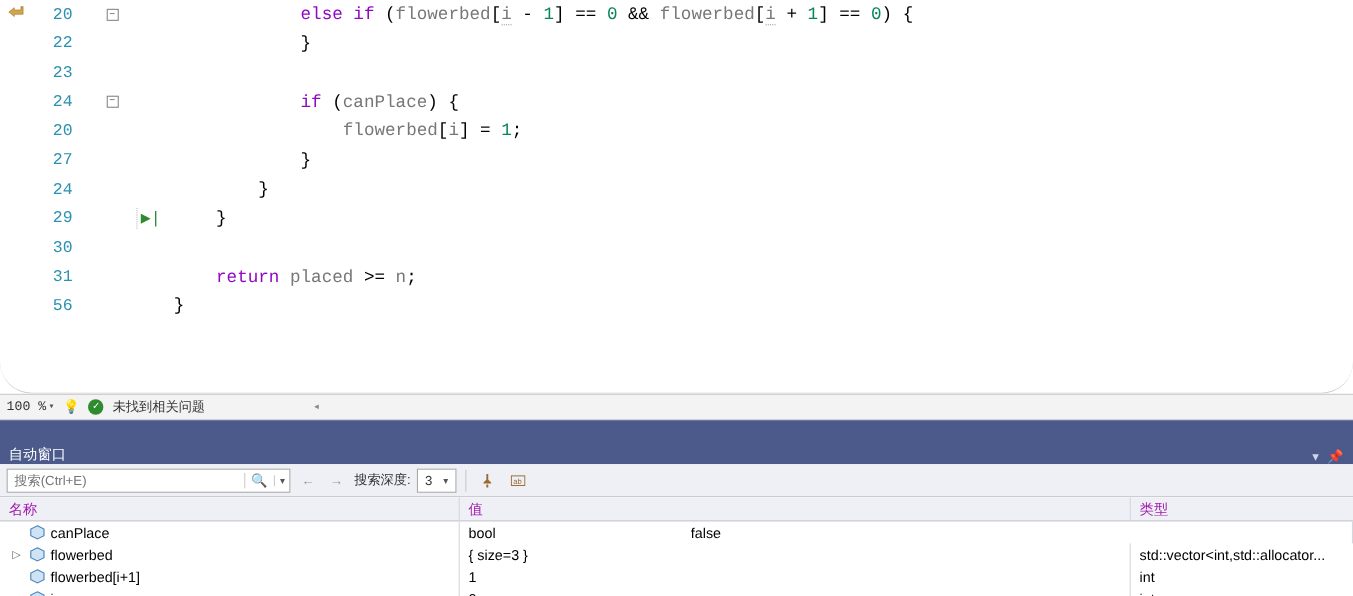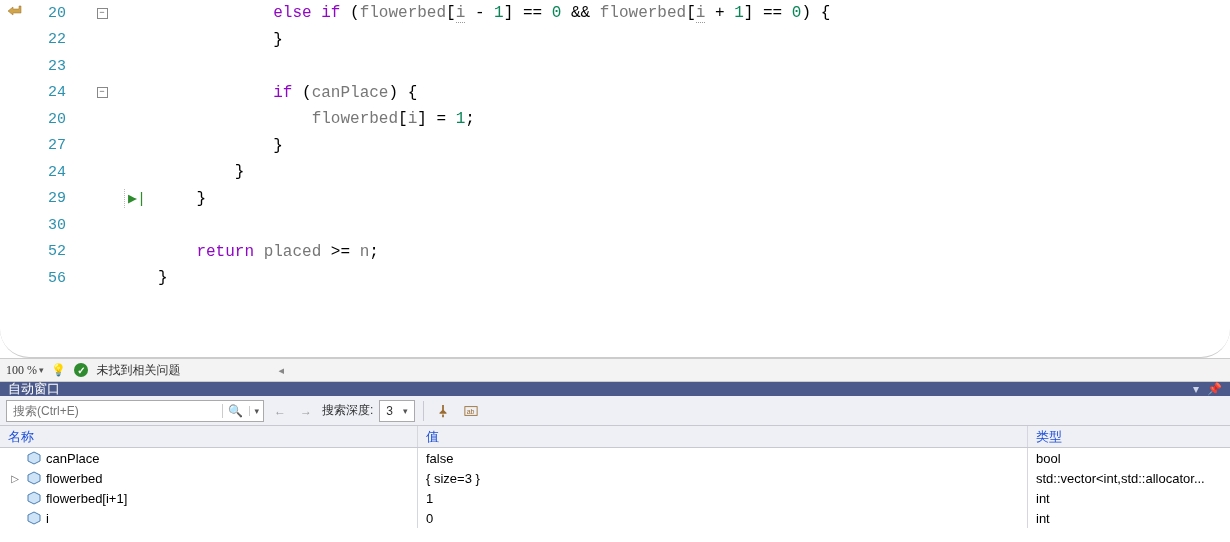--- a/index.html
+++ b/index.html
@@ -98,47 +98,47 @@
 
   
   .status-strip {
     flex: 0 0 auto;
     height: 24px;
     background: #f3f3f3;
     border-top: 1px solid #ccc;
     border-bottom: 1px solid #ccc;
     display: flex;
     align-items: center;
-    font-family: Liberation Serif, serif;
+    font-family: Liberation Mono, monospace;
     font-size: 12px;
     color: #333;
     gap: 8px;
     padding: 0 6px;
   }
   .zoom-box { display:flex; align-items:center; gap:2px; }
   .zoom-arrow { font-size:9px; color:#555; }
   .bulb { color:#d29922; }
   .ok-circle {
     width:14px;height:14px;border-radius:50%;
     background:#2e8b2e; display:inline-flex;
     align-items:center;justify-content:center;
     color:#fff; font-size:10px; font-weight:bold;
   }
   .minispin { color:#888; font-size:11px; }
 
   
   .panel-header {
     flex: 0 0 auto;
-    height: 14px;
+    height: 40px;
     background: #4b5a8a;
     color: #fff;
     font-family: "Segoe UI", Tahoma, sans-serif;
     font-size: 13px;
     display: flex;
-    align-items: center;
+    align-items: flex-end;
     padding: 0 8px;
     justify-content: space-between;
   }
   .panel-header .right-icons { display:flex; gap:8px; color:#cfd6ea; font-size:12px; }
 
   
   .autos-toolbar {
     flex:0 0 auto;
     height: 30px;
     background:#eef0f6;
@@ -193,21 +193,21 @@
     background:#eef0f6;
     border-bottom:1px solid #c8c8d0;
     height:22px;
   }
   .gcell {
     padding:2px 8px;
     border-right:1px solid #d6d6de;
     display:flex; align-items:center;
     overflow:hidden; text-overflow:ellipsis; white-space:nowrap;
   }
-  .gcell.h { color:#1d4ed8; font-weight:normal; }
+  .gcell.h { color:#a21caf; font-weight:normal; }
   .col-name { flex:0 0 418px; }
   .col-val  { flex:0 0 610px; }
   .col-type { flex:1 1 auto; border-right:none; }
   .grid-row { height:20px; }
   .grid-row:nth-child(odd){}
   .name-inner { display:flex; align-items:center; gap:4px; }
   .expander { width:14px; text-align:center; color:#666; font-size:10px; }
   .var-ico { width:16px; height:16px; display:inline-flex; align-items:center; justify-content:center; }
   .var-ico svg { width:14px; height:14px; }
 </style>
@@ -312,21 +312,21 @@
         <div class="fold-col">
           <div class="fold-line"></div>
         </div>
         <div class="arrow-col">
           <div class="indent-guide"></div>
         </div>
         <div class="code-text"><span></span></div>
       </div>
       <div class="code-line">
         <div class="gutter-icon"></div>
-        <div class="line-no">52</div>
+        <div class="line-no">31</div>
         <div class="fold-col">
           <div class="fold-line"></div>
         </div>
         <div class="arrow-col">
           <div class="indent-guide"></div>
         </div>
         <div class="code-text"><span>    </span><span class="kwc">return</span><span> </span><span class="var">placed</span><span> &gt;= </span><span class="var">n</span><span>;</span></div>
       </div>
       <div class="code-line">
         <div class="gutter-icon"></div>
@@ -400,22 +400,22 @@
           <span class="name-inner">
             <span class="expander"></span>
             <span class="var-ico">
               <svg viewBox="0 0 14 14">
                 <polygon points="7,1 13,4 13,10 7,13 1,10 1,4" fill="#cfe3f7" stroke="#4a7fb5"></polygon>
               </svg>
             </span>
             <span>canPlace</span>
           </span>
         </div>
+        <div class="gcell col-type">bool</div>
         <div class="gcell col-val">false</div>
-        <div class="gcell col-type">bool</div>
       </div>
       <div class="grid-row">
         <div class="gcell col-name">
           <span class="name-inner">
             <span class="expander">▷</span>
             <span class="var-ico">
               <svg viewBox="0 0 14 14">
                 <polygon points="7,1 13,4 13,10 7,13 1,10 1,4" fill="#cfe3f7" stroke="#4a7fb5"></polygon>
               </svg>
             </span>

